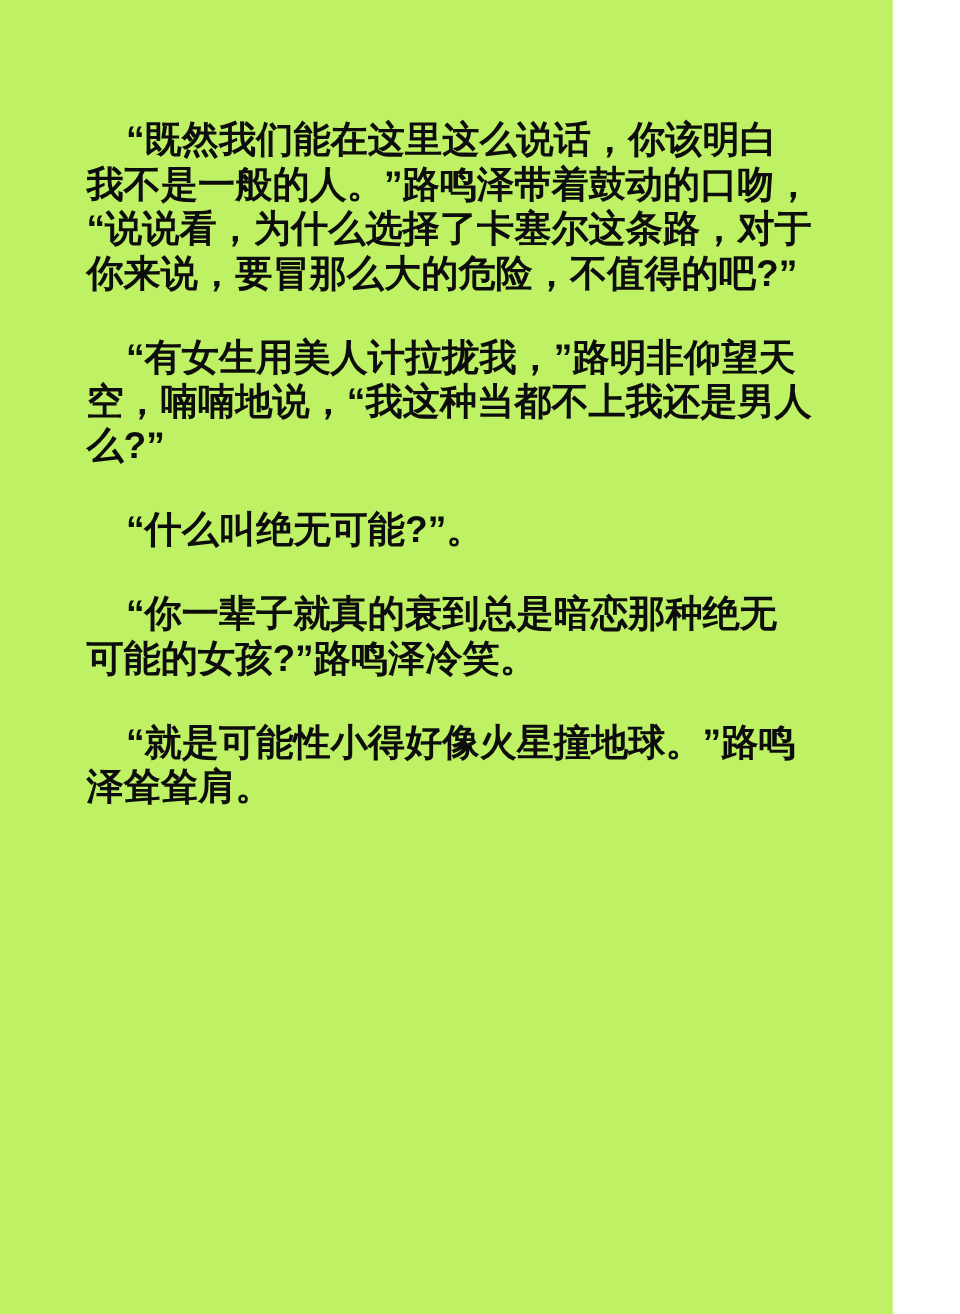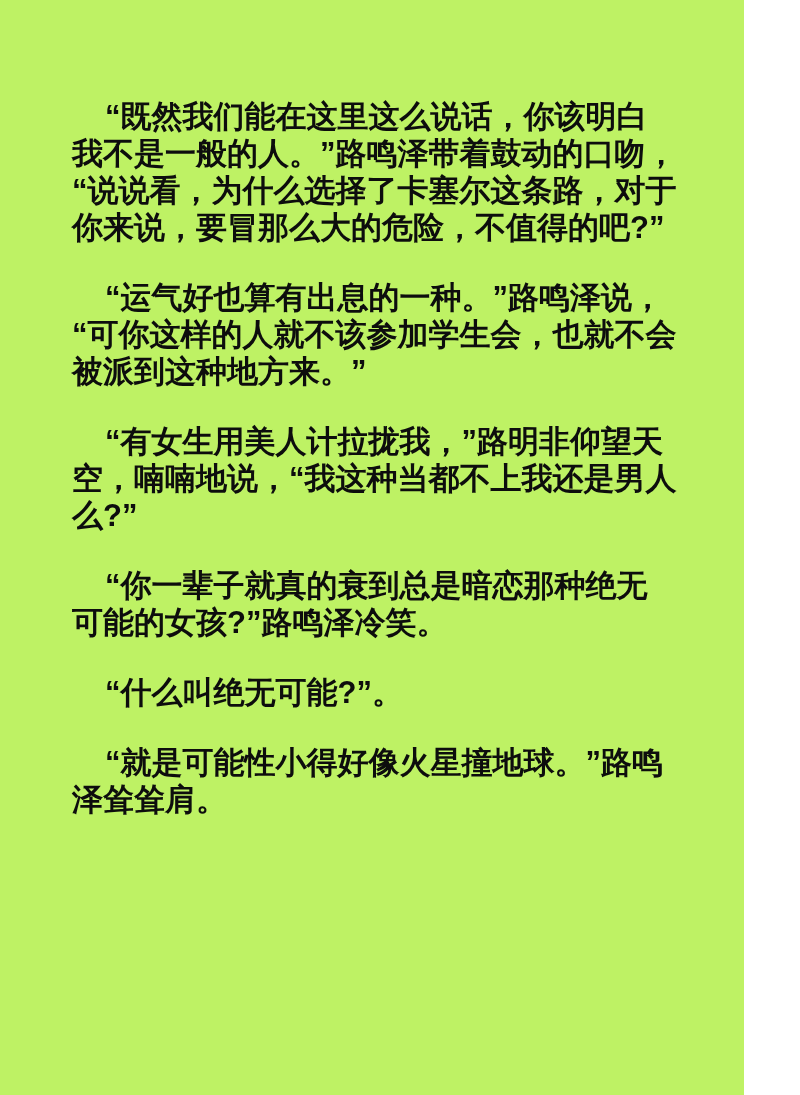--- a/index.html
+++ b/index.html
@@ -27,18 +27,17 @@
     text-indent: 33px;
     word-break: break-all;
     overflow-wrap: break-word;
   }
 </style>
 </head>
 <body>
 
 <div class="page">
   <p class="para">“既然我们能在这里这么说话，你该明白我不是一般的人。”路鸣泽带着鼓动的口吻，“说说看，为什么选择了卡塞尔这条路，对于你来说，要冒那么大的危险，不值得的吧?”</p>
-  <p class="para">“运气好也算有出息的一种。”路鸣泽说，“可你这样的人就不该参加学生会，也就不会被派到这种地方来。”</p>
   <p class="para">“有女生用美人计拉拢我，”路明非仰望天空，喃喃地说，“我这种当都不上我还是男人么?”</p>
+  <p class="para">“什么叫绝无可能?”。</p>
   <p class="para">“你一辈子就真的衰到总是暗恋那种绝无可能的女孩?”路鸣泽冷笑。</p>
-  <p class="para">“什么叫绝无可能?”。</p>
   <p class="para">“就是可能性小得好像火星撞地球。”路鸣泽耸耸肩。</p>
 </div>
 
 </body></html>

